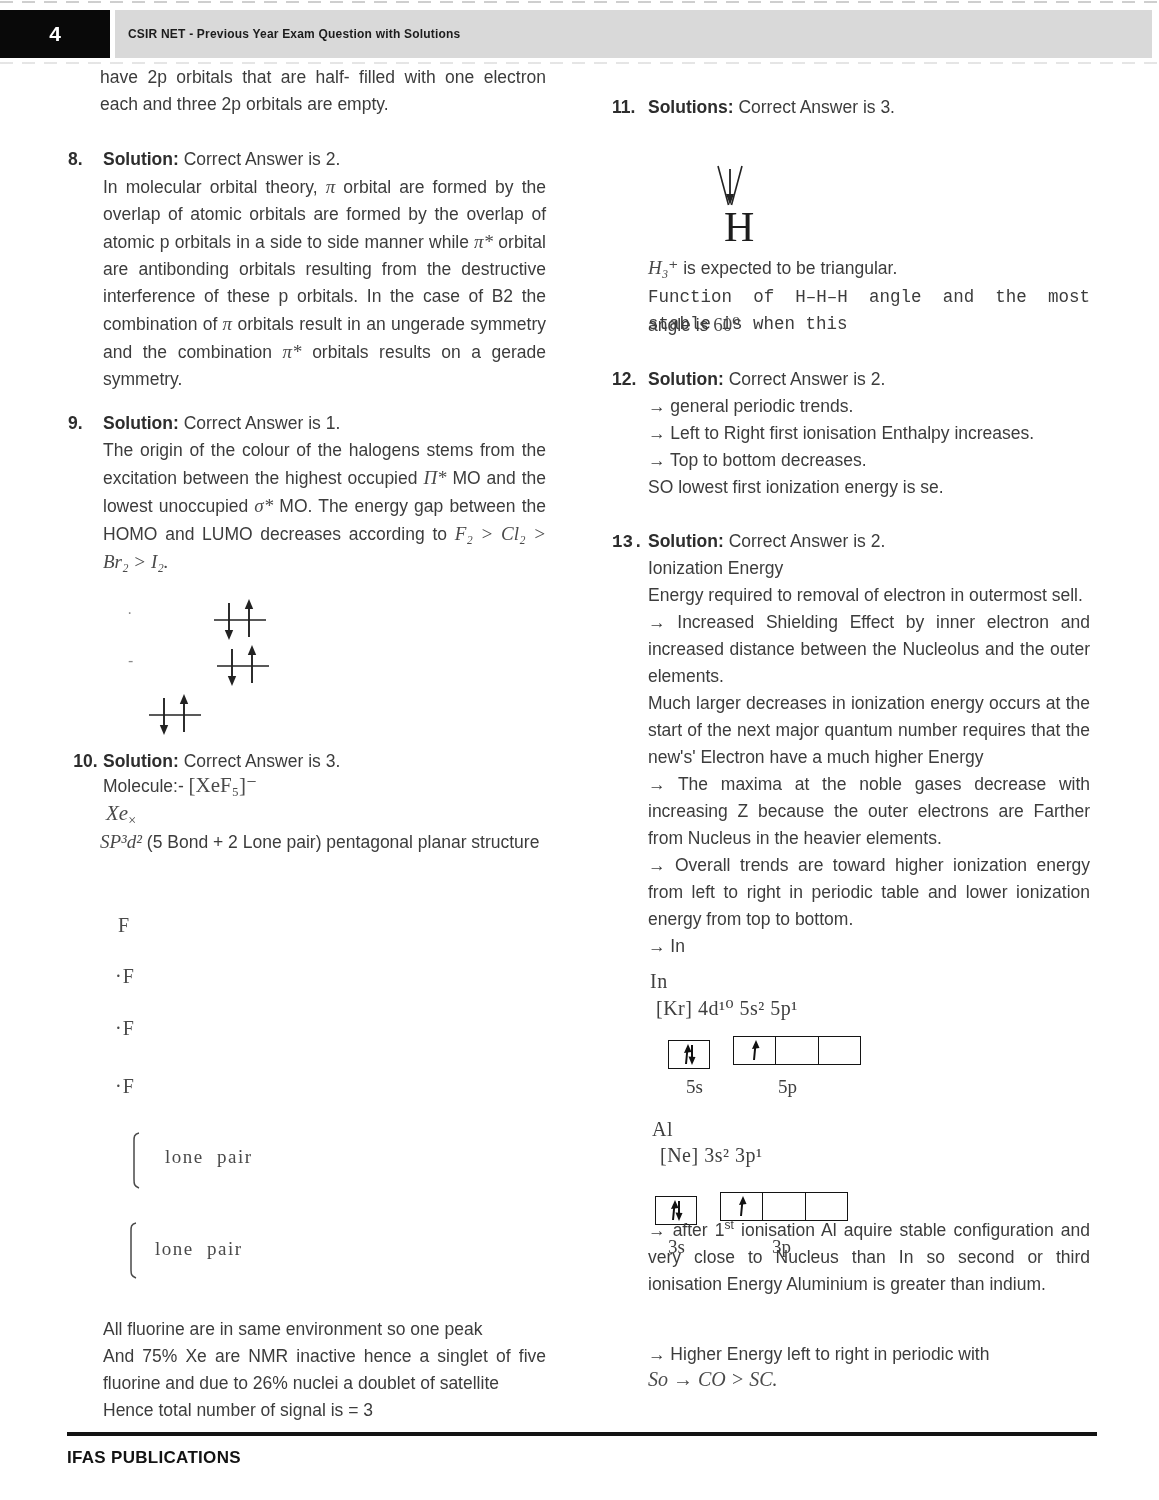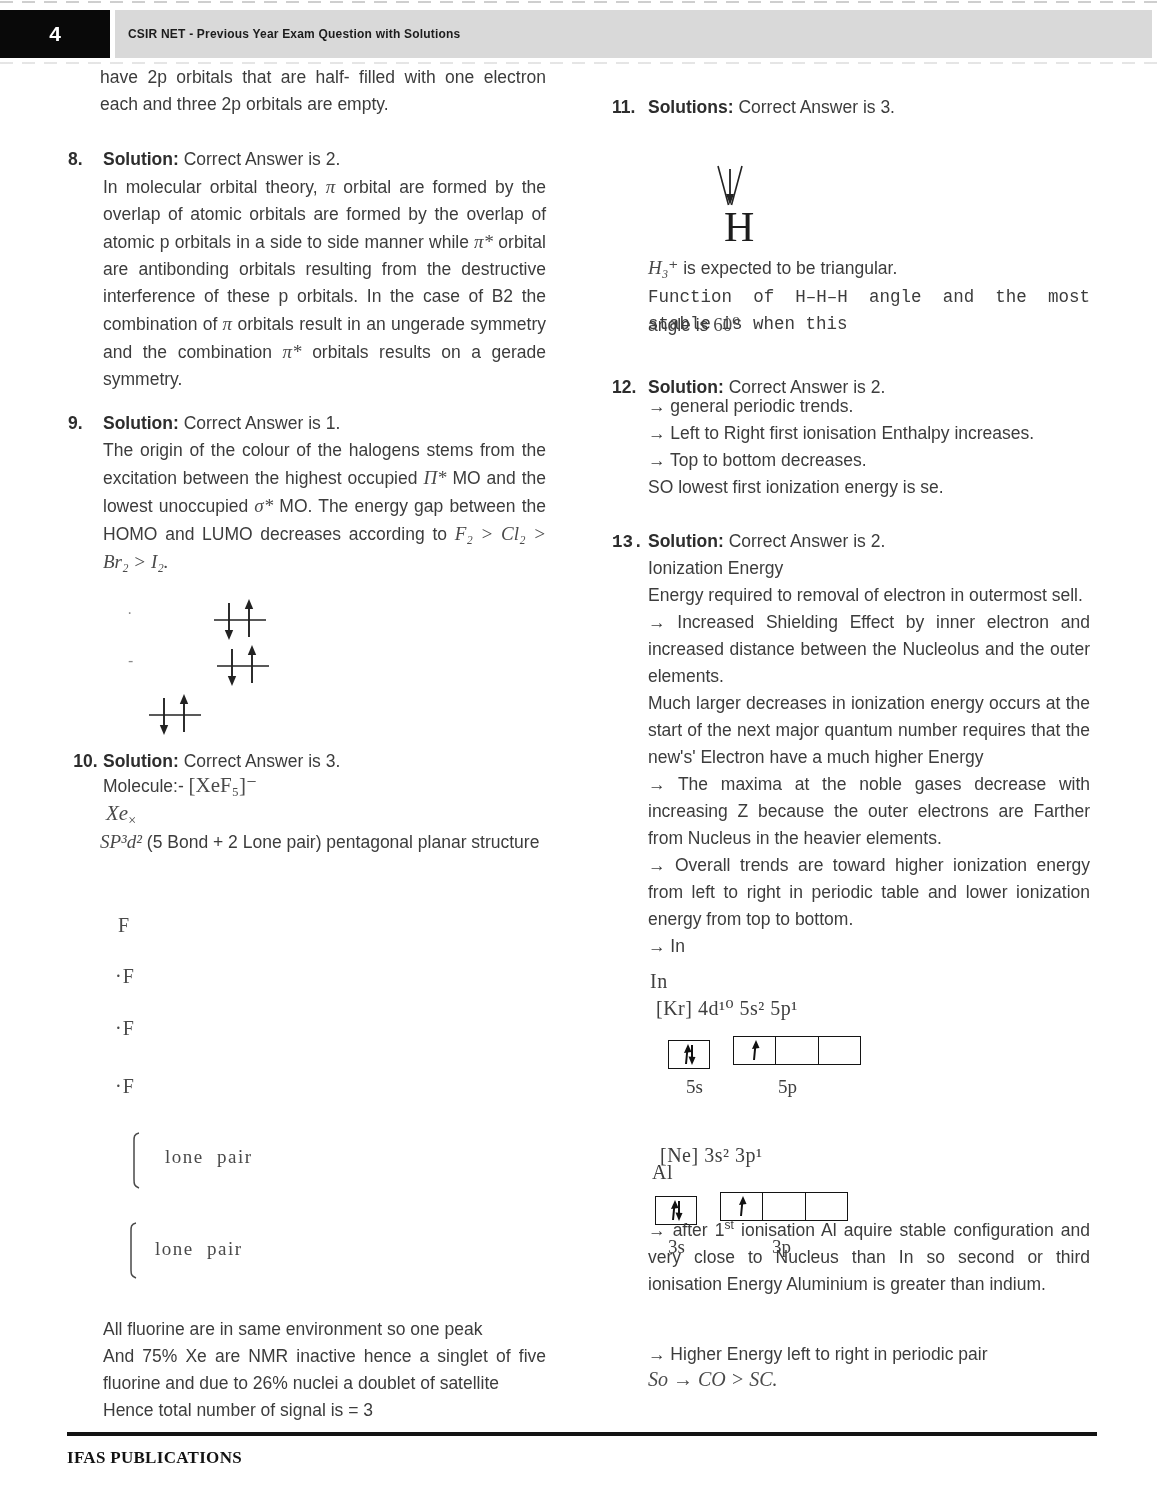--- a/index.html
+++ b/index.html
@@ -30,21 +30,21 @@
   .orb-label{font-family:"Liberation Serif","DejaVu Serif",serif;font-size:19px;color:#3f3f3f;}
   .stray{color:#8a8a8a;font-size:16px;}
   
   .sbox{position:absolute;width:40px;height:27px;border:1.7px solid #141414;
         display:flex;align-items:center;justify-content:center;background:#fff;}
   .pbox{position:absolute;width:126px;height:27px;border:1.7px solid #141414;display:flex;background:#fff;}
   .pcell{flex:1;border-right:1.7px solid #141414;display:flex;align-items:center;justify-content:center;}
   .pcell:last-child{border-right:none;}
   
   .footer-line{position:absolute;left:67px;top:1432px;width:1030px;height:4px;background:#131313;}
-  .footer-text{position:absolute;left:67px;top:1448px;font-weight:bold;font-size:17px;color:#131313;letter-spacing:.3px;font-family:Liberation Serif, serif;}
+  .footer-text{position:absolute;left:67px;top:1448px;font-weight:bold;font-size:17px;color:#131313;letter-spacing:.3px;}
 </style>
 </head>
 <body>
 
 <div class="page">
 
   <div class="dashline" style="top:1px;opacity:.85;"></div>
   <div class="dashline" style="top:62px;opacity:.45;"></div>
 
   <div class="pagenum-box">
@@ -145,21 +145,21 @@
   <div class="abs line" style="left:648px;top:254px;">
     <span class="math">H₃⁺</span><span> is expected to  be triangular.</span>
   </div>
   <div class="abs par" style="left:648px;top:284px;width:442px;font-family:Liberation Mono, monospace;">
     <span>Function of H–H–H angle and the most stable is when this</span>
   </div>
   <div class="abs line" style="left:648px;top:311px;">
     <span>angle is </span><span class="mathup">60⁰</span>
   </div>
 
-  <div class="abs head" style="left:612px;top:366px;margin-top:8px;">
+  <div class="abs head" style="left:612px;top:366px;">
     <span class="num" style="width:36px;">12.</span><span class="bold">Solution:</span><span> Correct Answer is 2.</span>
   </div>
   <div class="abs line" style="left:648px;top:393px;">→ general periodic trends.</div>
   <div class="abs line" style="left:648px;top:420px;">→ Left to Right first ionisation Enthalpy increases.</div>
   <div class="abs line" style="left:648px;top:447px;">→ Top to bottom decreases.</div>
   <div class="abs line" style="left:648px;top:474px;">SO lowest first ionization energy is se.</div>
 
   <div class="abs head" style="left:612px;top:528px;">
     <span class="num" style="width:36px;font-family:Liberation Mono, monospace;">13.</span><span class="bold">Solution:</span><span> Correct Answer is 2.</span>
   </div>
@@ -188,21 +188,21 @@
         <line x1="6" y1="21" x2="7.5" y2="5" stroke="#111" stroke-width="2"></line>
         <polygon points="8,1 4,10 11.5,9" fill="#111"></polygon>
       </svg>
     </div>
     <div class="pcell"></div>
     <div class="pcell"></div>
   </div>
   <div class="abs orb-label" style="left:686px;top:1076px;">5s</div>
   <div class="abs orb-label" style="left:778px;top:1076px;">5p</div>
 
-  <div class="abs cfg" style="left:652px;top:1118px;margin-top:43px;">Al</div>
+  <div class="abs cfg" style="left:652px;top:1118px;">Al</div>
   <div class="abs cfg" style="left:660px;top:1144px;">[Ne]  3s² 3p¹</div>
 
   <div class="sbox" style="left:655px;top:1196px;">
     <svg width="18" height="23" viewBox="0 0 18 23">
       <line x1="6" y1="21" x2="7.5" y2="5" stroke="#111" stroke-width="2"></line>
       <polygon points="8,1 4,10 11.5,9" fill="#111"></polygon>
       <line x1="12" y1="2" x2="12" y2="18" stroke="#111" stroke-width="2"></line>
       <polygon points="12,22 8.5,13.5 15.5,14" fill="#111"></polygon>
     </svg>
   </div>
@@ -215,19 +215,19 @@
     </div>
     <div class="pcell"></div>
     <div class="pcell"></div>
   </div>
   <div class="abs orb-label" style="left:668px;top:1236px;">3s</div>
   <div class="abs orb-label" style="left:772px;top:1236px;">3p</div>
 
   <div class="abs par" style="left:648px;top:1212px;width:442px;">
     <span>→  after 1</span><sup style="font-size:12px;">st</sup><span> ionisation Al aquire stable configuration and very close to Nucleus than In so second or third ionisation Energy Aluminium is greater than indium.</span>
   </div>
-  <div class="abs line" style="left:648px;top:1341px;">→ Higher Energy left to right in periodic pair</div>
+  <div class="abs line" style="left:648px;top:1341px;">→ Higher Energy left to right in periodic with</div>
   <div class="abs line math" style="left:648px;top:1366px;font-size:20px;">So → CO &gt; SC.</div>
 
   <div class="footer-line"></div>
   <div class="footer-text">IFAS PUBLICATIONS</div>
 
 </div>
 
 </body></html>

